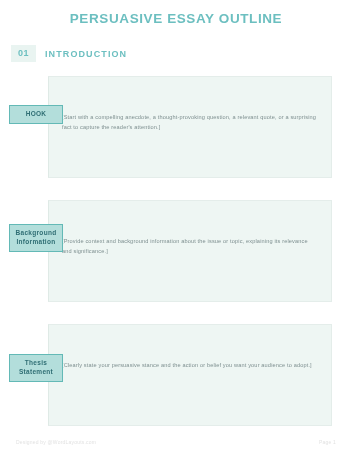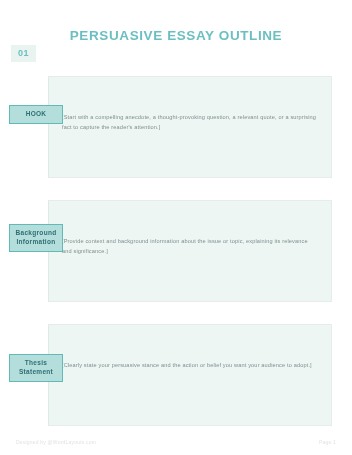--- a/index.html
+++ b/index.html
@@ -25,21 +25,20 @@
   .doc-title {
     position: absolute;
     top: 11px;
     left: 0;
     width: 352px;
     text-align: center;
     font-size: 13.5px;
     font-weight: bold;
     letter-spacing: 0.6px;
     color: #6cbfc0;
-    margin-top: 17px;
   }
 
   
   .section-head {
     position: absolute;
     top: 45px;
     left: 11px;
     display: flex;
     align-items: center;
     gap: 9px;
@@ -134,20 +133,21 @@
 </style>
 </head>
 <body>
 
 <div class="page">
 
   <div class="doc-title">PERSUASIVE ESSAY OUTLINE</div>
 
   <div class="section-head">
     <span class="section-number">01</span>
+    <span class="section-title">INTRODUCTION</span>
   </div>
 
   <div class="block block-1">
     <div class="panel">
       <div class="panel-text">[Start with a compelling anecdote, a thought-provoking question, a relevant quote, or a surprising fact to capture the reader's attention.]</div>
     </div>
     <div class="chip chip-1">HOOK</div>
   </div>
 
   <div class="block block-2">

